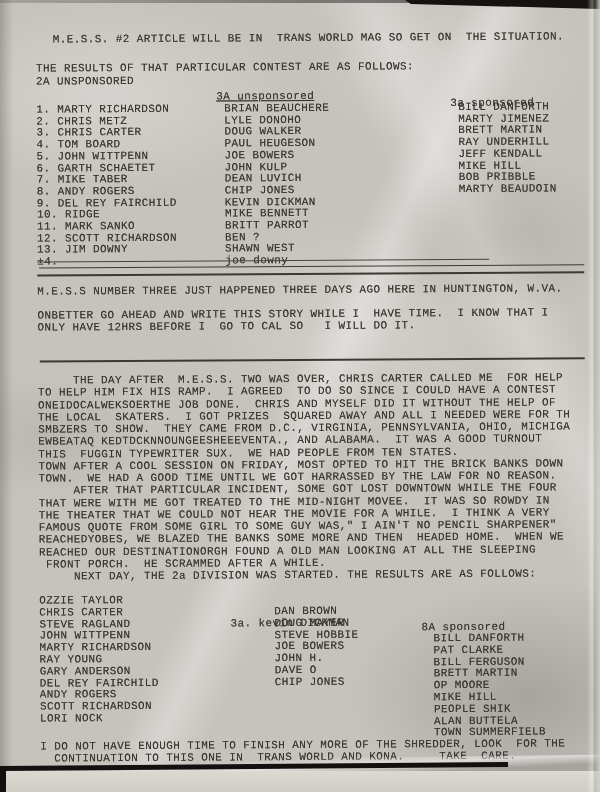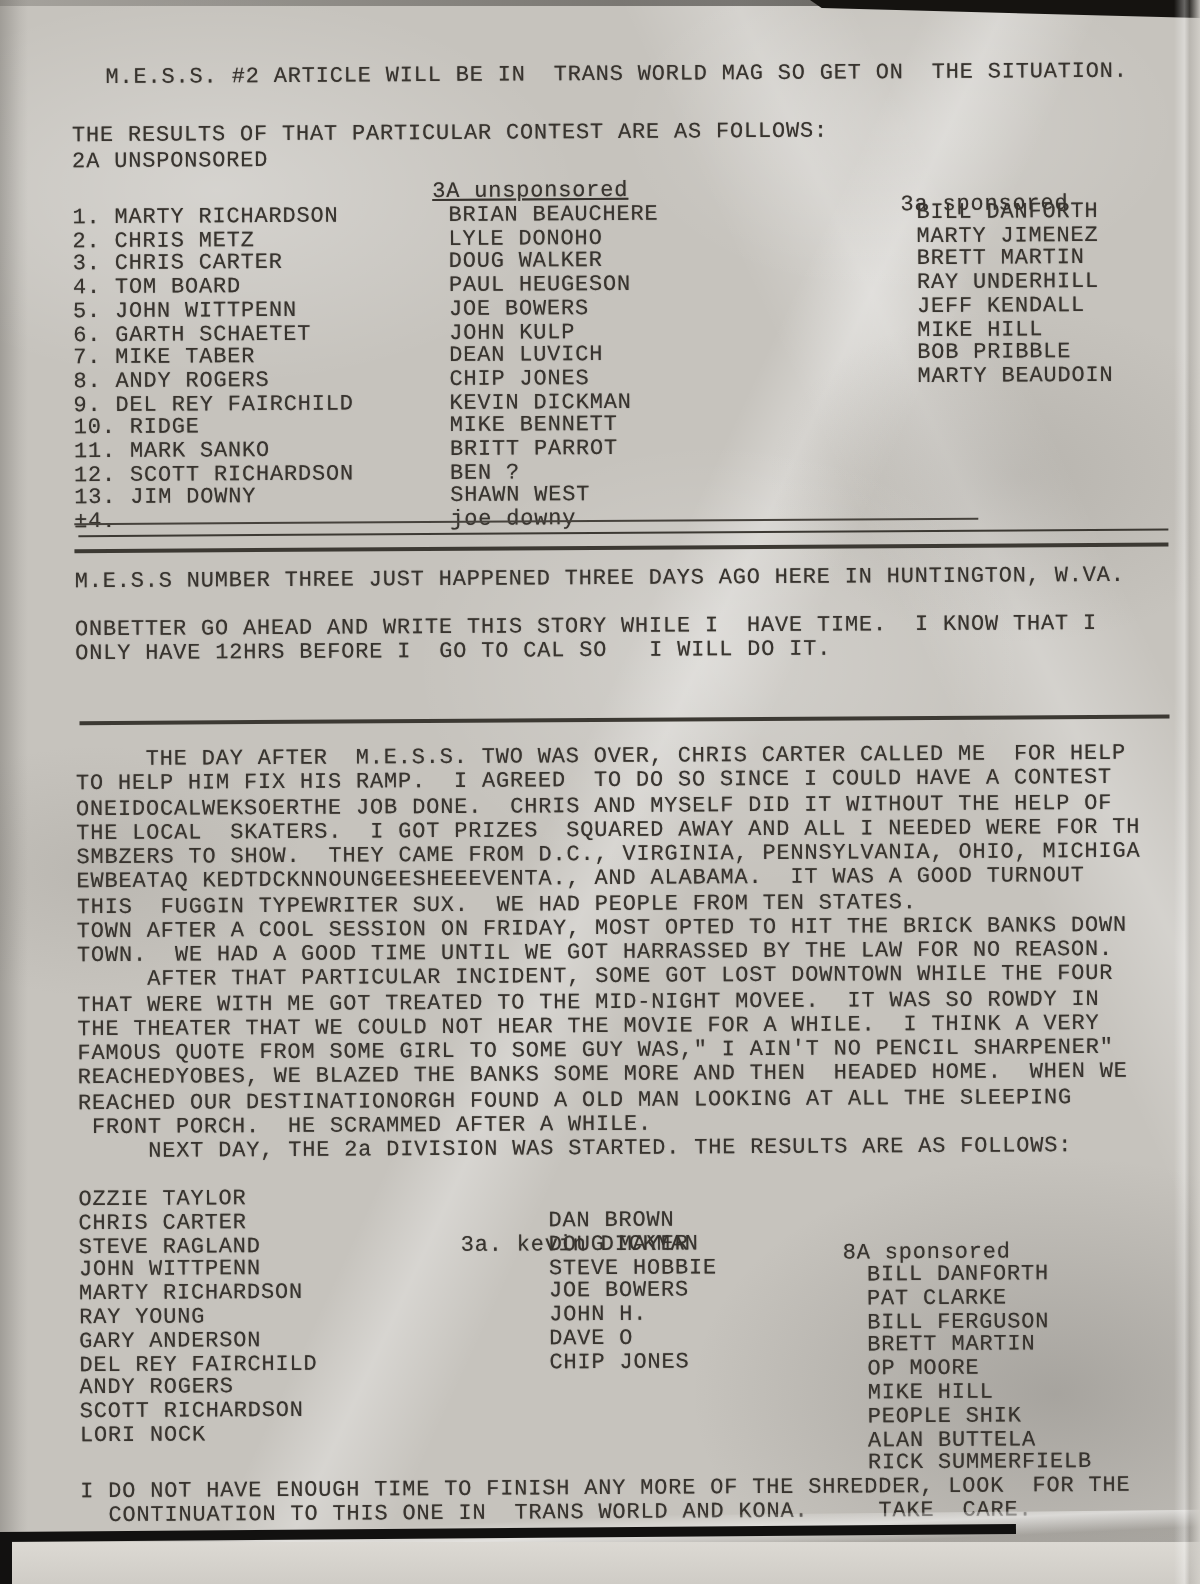--- a/index.html
+++ b/index.html
@@ -79,21 +79,21 @@
     <div class="block" style="left:38px;top:320px;">ONLY HAVE 12HRS BEFORE I  GO TO CAL SO   I WILL DO IT.</div>
 
     <div class="rule" style="left:40px;top:359px;width:545px;height:2px;"></div>
 
     <div class="block" style="left:38px;top:373px;line-height:12.25px;"><div class="line">     THE DAY AFTER  M.E.S.S. TWO WAS OVER, CHRIS CARTER CALLED ME  FOR HELP</div><div class="line">TO HELP HIM FIX HIS RAMP.  I AGREED  TO DO SO SINCE I COULD HAVE A CONTEST</div><div class="line">ONEIDOCALWEKSOERTHE JOB DONE.  CHRIS AND MYSELF DID IT WITHOUT THE HELP OF</div><div class="line">THE LOCAL  SKATERS.  I GOT PRIZES  SQUARED AWAY AND ALL I NEEDED WERE FOR TH</div><div class="line">SMBZERS TO SHOW.  THEY CAME FROM D.C., VIRGINIA, PENNSYLVANIA, OHIO, MICHIGA</div><div class="line">EWBEATAQ KEDTDCKNNOUNGEESHEEEVENTA., AND ALABAMA.  IT WAS A GOOD TURNOUT</div><div class="line">THIS  FUGGIN TYPEWRITER SUX.  WE HAD PEOPLE FROM TEN STATES.</div><div class="line">TOWN AFTER A COOL SESSION ON FRIDAY, MOST OPTED TO HIT THE BRICK BANKS DOWN</div><div class="line">TOWN.  WE HAD A GOOD TIME UNTIL WE GOT HARRASSED BY THE LAW FOR NO REASON.</div><div class="line">     AFTER THAT PARTICULAR INCIDENT, SOME GOT LOST DOWNTOWN WHILE THE FOUR</div><div class="line">THAT WERE WITH ME GOT TREATED TO THE MID-NIGHT MOVEE.  IT WAS SO ROWDY IN</div><div class="line">THE THEATER THAT WE COULD NOT HEAR THE MOVIE FOR A WHILE.  I THINK A VERY</div><div class="line">FAMOUS QUOTE FROM SOME GIRL TO SOME GUY WAS," I AIN'T NO PENCIL SHARPENER"</div><div class="line">REACHEDYOBES, WE BLAZED THE BANKS SOME MORE AND THEN  HEADED HOME.  WHEN WE</div><div class="line">REACHED OUR DESTINATIONORGH FOUND A OLD MAN LOOKING AT ALL THE SLEEPING</div><div class="line"> FRONT PORCH.  HE SCRAMMED AFTER A WHILE.</div><div class="line">     NEXT DAY, THE 2a DIVISION WAS STARTED. THE RESULTS ARE AS FOLLOWS:</div></div>
 
     <div class="block" style="left:38px;top:594px;line-height:11.8px;"><div class="line">OZZIE TAYLOR</div><div class="line">CHRIS CARTER</div><div class="line">STEVE RAGLAND</div><div class="line">JOHN WITTPENN</div><div class="line">MARTY RICHARDSON</div><div class="line">RAY YOUNG</div><div class="line">GARY ANDERSON</div><div class="line">DEL REY FAIRCHILD</div><div class="line">ANDY ROGERS</div><div class="line">SCOTT RICHARDSON</div><div class="line">LORI NOCK</div></div>
     <div class="block" style="left:229px;top:617px;">3a. kevin DICKMAN</div>
     <div class="block" style="left:228px;top:606px;line-height:11.8px;margin-left:45px;"><div class="line">DAN BROWN</div><div class="line">DOUG MAYER</div><div class="line">STEVE HOBBIE</div><div class="line">JOE BOWERS</div><div class="line">JOHN H.</div><div class="line">DAVE O</div><div class="line">CHIP JONES</div></div>
     <div class="block" style="left:420px;top:622px;">8A sponsored</div>
-    <div class="block" style="left:432px;top:634px;line-height:11.8px;"><div class="line">BILL DANFORTH</div><div class="line">PAT CLARKE</div><div class="line">BILL FERGUSON</div><div class="line">BRETT MARTIN</div><div class="line">OP MOORE</div><div class="line">MIKE HILL</div><div class="line">PEOPLE SHIK</div><div class="line">ALAN BUTTELA</div><div class="line">RICK SUMMERFIELB</div></div>
+    <div class="block" style="left:432px;top:634px;line-height:11.8px;"><div class="line">BILL DANFORTH</div><div class="line">PAT CLARKE</div><div class="line">BILL FERGUSON</div><div class="line">BRETT MARTIN</div><div class="line">OP MOORE</div><div class="line">MIKE HILL</div><div class="line">PEOPLE SHIK</div><div class="line">ALAN BUTTELA</div><div class="line">TOWN SUMMERFIELB</div></div>
 
     <div class="block" style="left:38px;top:739px;">I DO NOT HAVE ENOUGH TIME TO FINISH ANY MORE OF THE SHREDDER, LOOK  FOR THE</div>
     <div class="block" style="left:52px;top:751px;">CONTINUATION TO THIS ONE IN  TRANS WORLD AND KONA.     TAKE  CARE.</div>
   </div>
 
   <div class="edge bottom-tear"></div>
   <div class="edge bottom-sheet"></div>
   <div class="edge bottom-rule"></div>
   <div class="edge corner-bl"></div>
   <div class="edge edge-right"></div>

